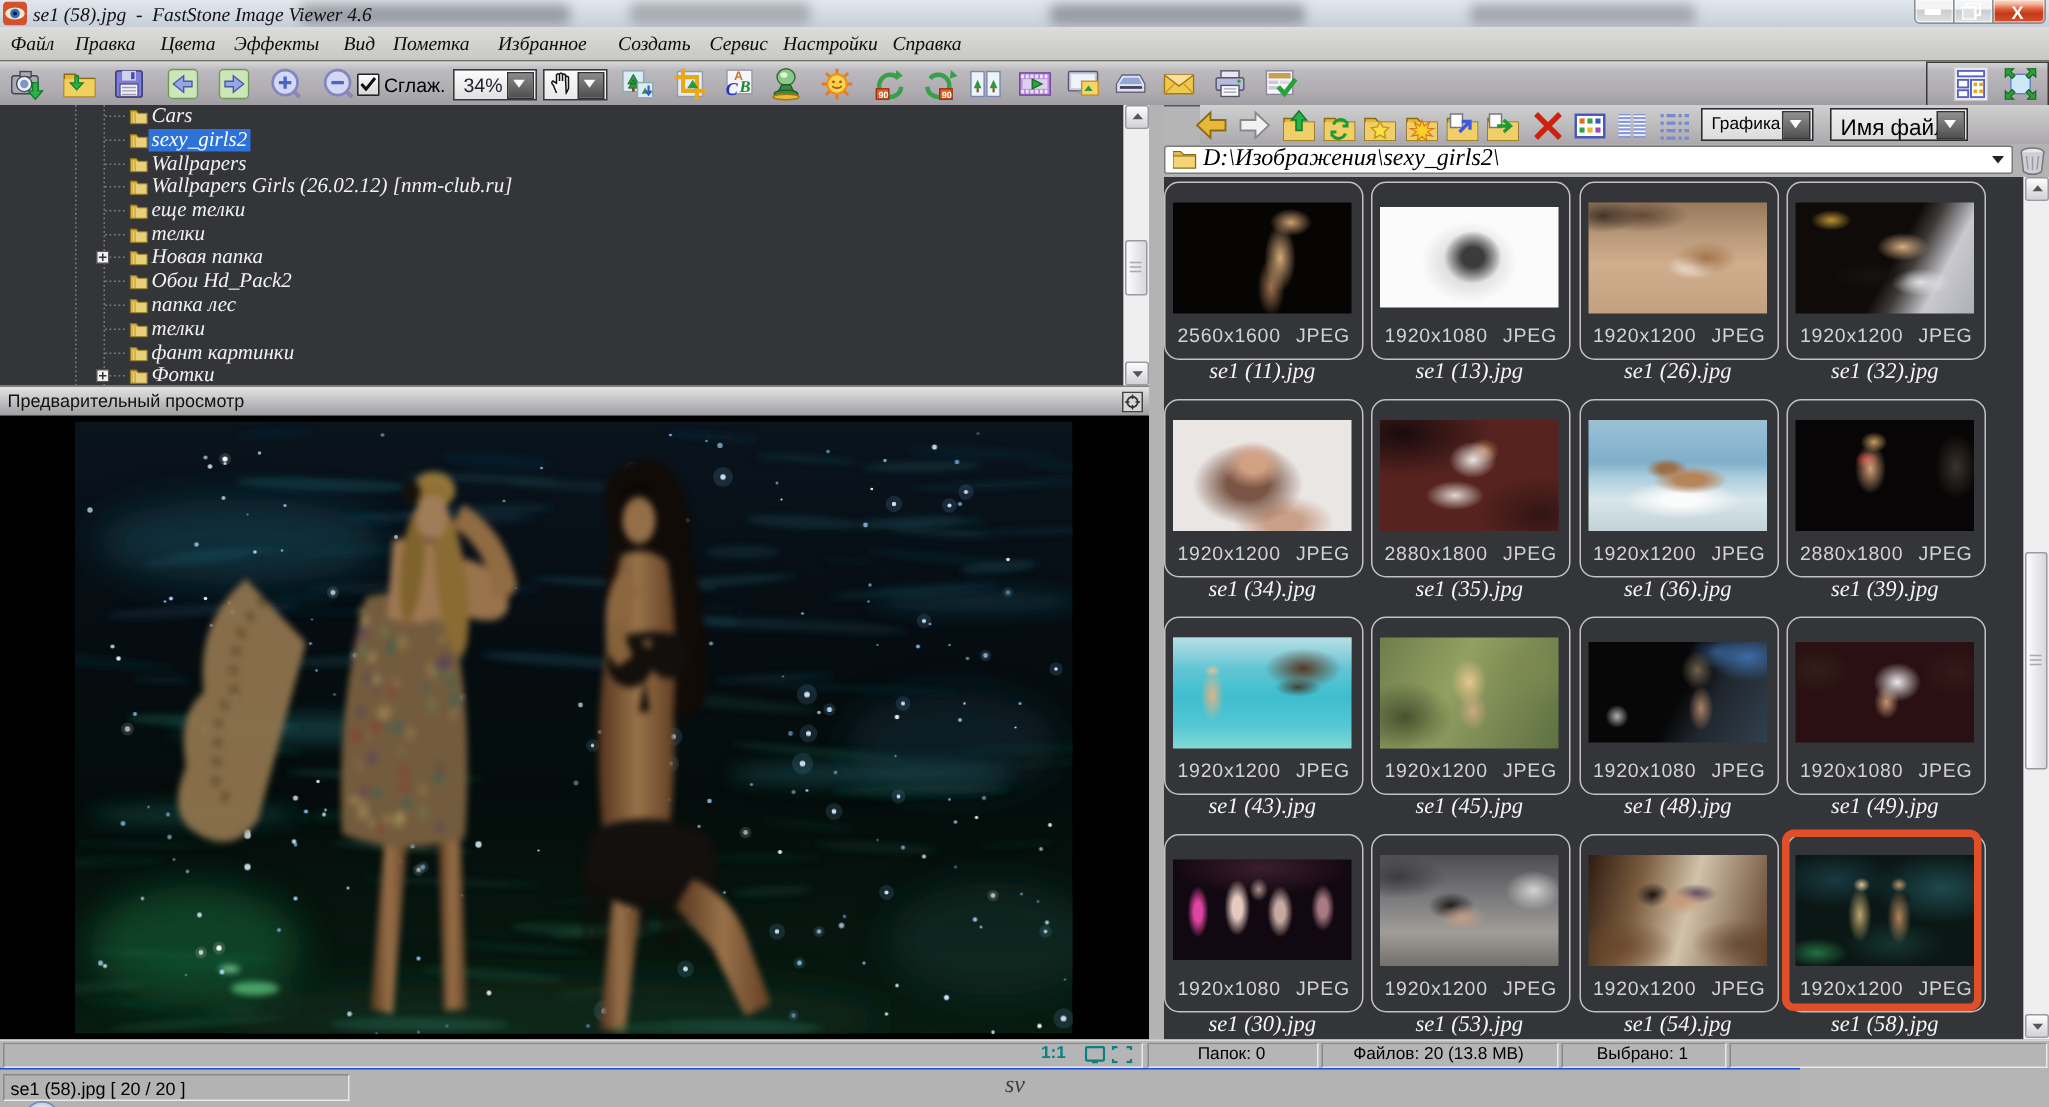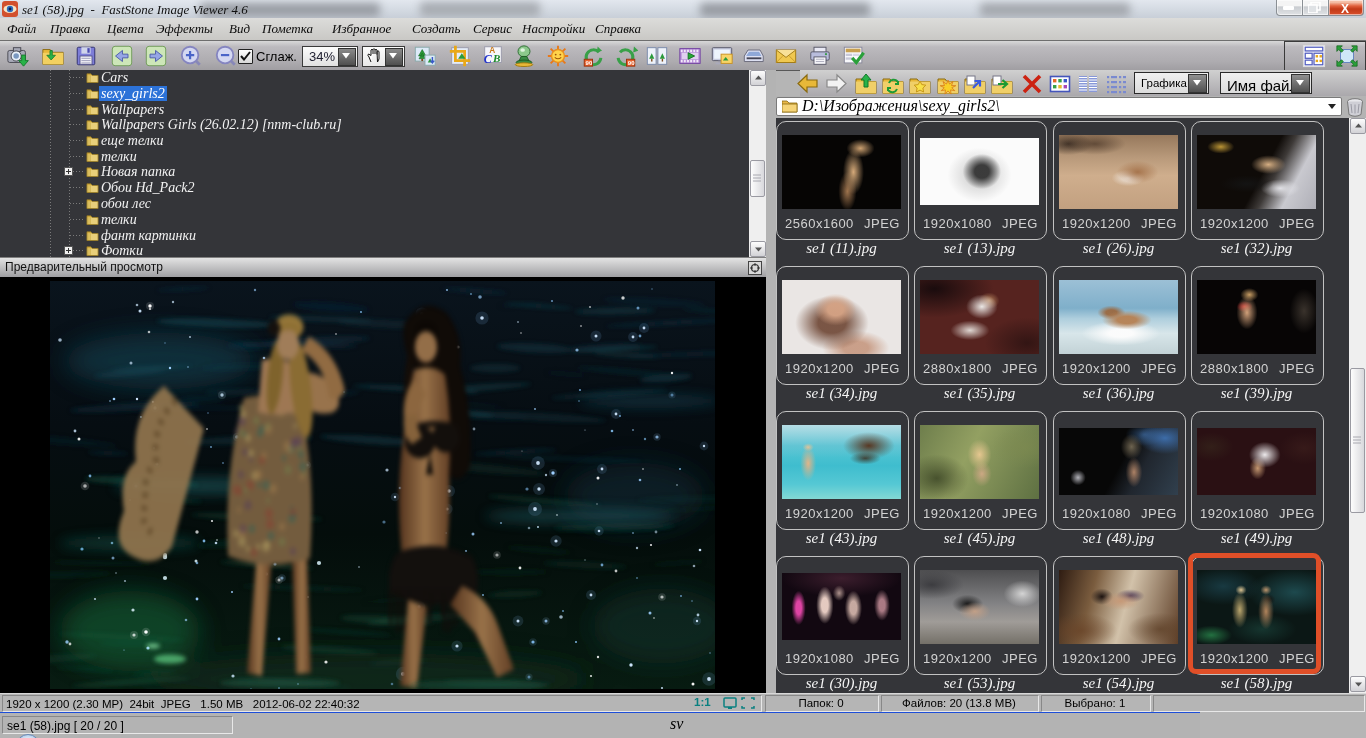--- a/index.html
+++ b/index.html
@@ -373,21 +373,21 @@
       <path d="M2.2 4.8 v7.6 M4.4 4.8 v7.6" stroke="#c8a93c" stroke-width="1"></path>
       <path d="M1 3 h4.2 l1.5 1.8 H13 V12.4 H1 z" fill="none" stroke="#8f7420" stroke-width="0.8"></path>
     </svg>
     <span class="trow si" style="top:110px">Обои Hd_Pack2</span>
     <svg class="fold" style="top:127px" width="14" height="14" viewBox="0 0 14 14">
       <path d="M1 3 h4.2 l1.5 1.8 H13 V12.4 H1 z" fill="#d9b343"></path>
       <path d="M1 4.8 H13 V12.4 H1 z" fill="#e8cf7a"></path>
       <path d="M2.2 4.8 v7.6 M4.4 4.8 v7.6" stroke="#c8a93c" stroke-width="1"></path>
       <path d="M1 3 h4.2 l1.5 1.8 H13 V12.4 H1 z" fill="none" stroke="#8f7420" stroke-width="0.8"></path>
     </svg>
-    <span class="trow si" style="top:126px">обои лес</span>
+    <span class="trow si" style="top:126px">папка лес</span>
     <svg class="fold" style="top:143px" width="14" height="14" viewBox="0 0 14 14">
       <path d="M1 3 h4.2 l1.5 1.8 H13 V12.4 H1 z" fill="#d9b343"></path>
       <path d="M1 4.8 H13 V12.4 H1 z" fill="#e8cf7a"></path>
       <path d="M2.2 4.8 v7.6 M4.4 4.8 v7.6" stroke="#c8a93c" stroke-width="1"></path>
       <path d="M1 3 h4.2 l1.5 1.8 H13 V12.4 H1 z" fill="none" stroke="#8f7420" stroke-width="0.8"></path>
     </svg>
     <span class="trow si" style="top:142px">телки</span>
     <svg class="fold" style="top:159px" width="14" height="14" viewBox="0 0 14 14">
       <path d="M1 3 h4.2 l1.5 1.8 H13 V12.4 H1 z" fill="#d9b343"></path>
       <path d="M1 4.8 H13 V12.4 H1 z" fill="#e8cf7a"></path>
@@ -1125,21 +1125,20 @@
   <div class="abs" style="left:1350px;top:676px;width:16px;height:16px;background:linear-gradient(#fdfdfd,#d2d2d6);border:1px solid #9a9aa2;border-radius:2px;box-sizing:border-box"></div>
 <svg class="abs" style="left:1353px;top:679px" width="11" height="10">
     <path d="M2 3.5 l3.5 4 3.5 -4 z" fill="#555"></path>
   </svg>
   <div class="abs" style="left:1350px;top:368px;width:15px;height:145px;background:linear-gradient(90deg,#fdfdfd,#d8d8dc);border:1px solid #9a9aa2;border-radius:2px;box-sizing:border-box"></div>
 <svg class="abs" style="left:1353px;top:436px" width="9" height="8">
     <path d="M0 1 h8 M0 4 h8 M0 7 h8" stroke="#a8a8b0"></path>
   </svg>
 
   <div class="abs" id="status">
-    <span class="abs" style="left:6px;top:3.5px">1920 x 1200 (2.30 MP)&nbsp; 24bit&nbsp; JPEG&nbsp;&nbsp; 1.50 MB&nbsp;&nbsp; 2012-06-02 22:40:32</span>
     <span class="abs" style="left:694px;top:2px;color:#0a8080;font-weight:bold">1:1</span>
     <svg class="abs" style="left:723px;top:3px" width="14" height="12">
       <rect x="1" y="1" width="12" height="9" rx="1" fill="none" stroke="#0a8080" stroke-width="1.5"></rect>
       <rect x="5" y="10" width="4" height="2" fill="#0a8080"></rect>
     </svg>
     <svg class="abs" style="left:741px;top:3px" width="14" height="12">
       <path d="M1 3 v-2 h3 M10 1 h3 v2 M13 9 v2 h-3 M4 11 H1 V9" fill="none" stroke="#0a8080" stroke-width="1.5"></path>
     </svg>
     <div class="sunk" style="left:2px;top:1px;width:758px;height:15px"></div>
     <div class="sunk" style="left:765px;top:1px;width:112px;height:15px"></div>
@@ -1148,14 +1147,14 @@
     <div class="sunk" style="left:1153px;top:1px;width:210px;height:15px"></div>
     <span class="abs" style="left:765px;width:112px;top:3px;text-align:center">Папок: 0</span>
     <span class="abs" style="left:881px;width:156px;top:3px;text-align:center">Файлов: 20 (13.8 MB)</span>
     <span class="abs" style="left:1041px;width:108px;top:3px;text-align:center">Выбрано: 1</span>
   </div>
 
   <div class="abs" id="bottom">
     <div class="sunk" style="left:2px;top:3px;width:229px;height:16px"></div>
     <span class="abs" style="left:7px;top:5.5px;font-size:12px;color:#000">se1 (58).jpg [ 20 / 20 ]</span>
     <div class="abs" style="left:16px;top:21px;width:22px;height:22px;border-radius:50%;background:radial-gradient(#eef4fc 40%,#b8d0ea 70%,#7a9ac8);border:1px solid #6a8ab8"></div>
-    <span class="abs si" style="left:670px;top:2px;font-size:16px;color:#000000">sv</span>
+    <span class="abs si" style="left:670px;top:2px;font-size:16px;color:#404040">sv</span>
   </div>
 
 </body></html>

